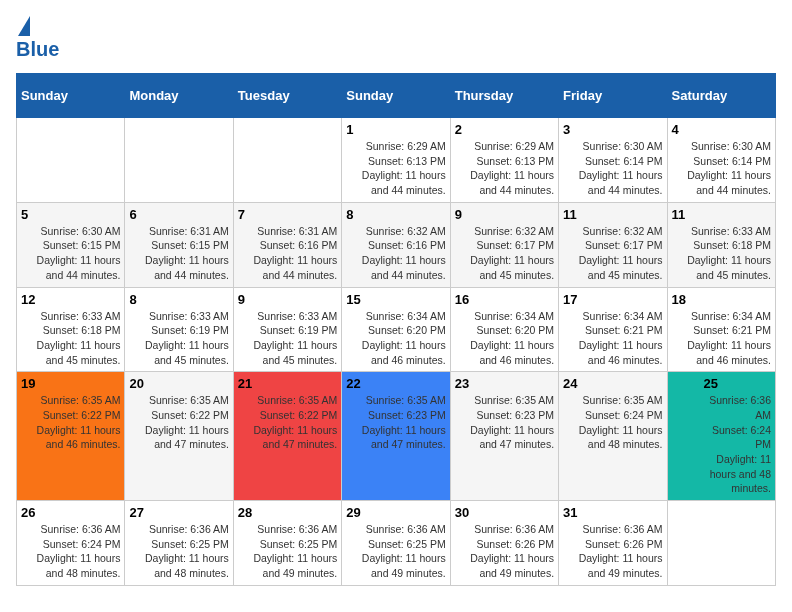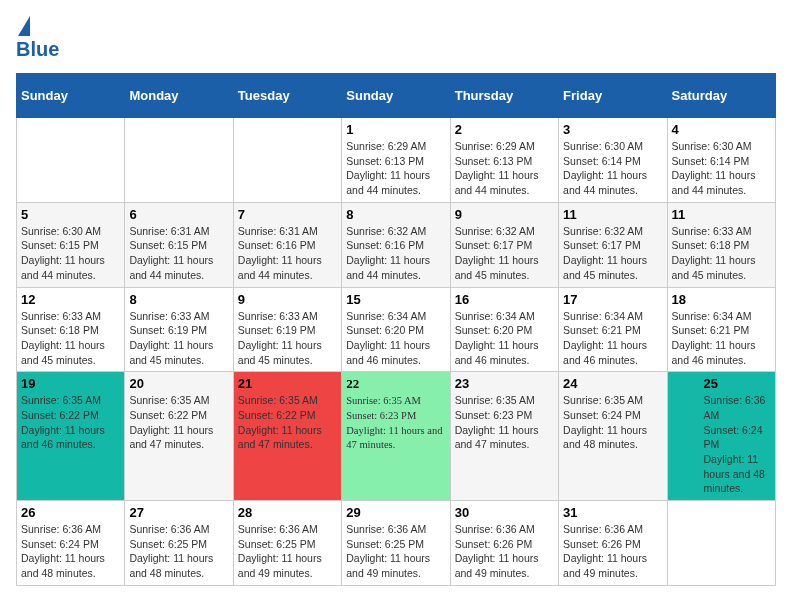--- a/index.html
+++ b/index.html
@@ -84,20 +84,21 @@
     .day-number {
       font-weight: bold;
       font-size: 13px;
       margin-bottom: 2px;
       display: block;
     }
     .day-info {
       color: #333;
       line-height: 1.4;
       font-size: 10.5px;
+      text-align: right;
     }
     .empty-cell {
       background: #fff !important;
     }
   </style>
 </head>
 <body>
 
 <div class="header">
   <div class="logo">
@@ -200,33 +201,33 @@
         <td>
           <span class="day-number">17</span>
           <div class="day-info">Sunrise: 6:34 AM<br>Sunset: 6:21 PM<br>Daylight: 11 hours and 46 minutes.</div>
         </td>
         <td>
           <span class="day-number">18</span>
           <div class="day-info">Sunrise: 6:34 AM<br>Sunset: 6:21 PM<br>Daylight: 11 hours and 46 minutes.</div>
         </td>
       </tr>
       <tr>
-        <td style="background: #14b8a6; margin-left: 44px;">
+        <td style="background: #f97316; margin-left: 44px;">
           <span class="day-number">19</span>
           <div class="day-info">Sunrise: 6:35 AM<br>Sunset: 6:22 PM<br>Daylight: 11 hours and 46 minutes.</div>
         </td>
         <td style="background: rgb(245, 245, 245);">
           <span class="day-number">20</span>
           <div class="day-info">Sunrise: 6:35 AM<br>Sunset: 6:22 PM<br>Daylight: 11 hours and 47 minutes.</div>
         </td>
         <td style="background: #ef4444;">
           <span class="day-number">21</span>
           <div class="day-info">Sunrise: 6:35 AM<br>Sunset: 6:22 PM<br>Daylight: 11 hours and 47 minutes.</div>
         </td>
-        <td style="background: #86efac; font-family: Liberation Serif, serif;">
+        <td style="background: #3b82f6;">
           <span class="day-number">22</span>
           <div class="day-info">Sunrise: 6:35 AM<br>Sunset: 6:23 PM<br>Daylight: 11 hours and 47 minutes.</div>
         </td>
         <td style="background: rgb(245, 245, 245); margin-left: 11px;">
           <span class="day-number">23</span>
           <div class="day-info">Sunrise: 6:35 AM<br>Sunset: 6:23 PM<br>Daylight: 11 hours and 47 minutes.</div>
         </td>
         <td style="background: rgb(245, 245, 245);">
           <span class="day-number">24</span>
           <div class="day-info">Sunrise: 6:35 AM<br>Sunset: 6:24 PM<br>Daylight: 11 hours and 48 minutes.</div>

